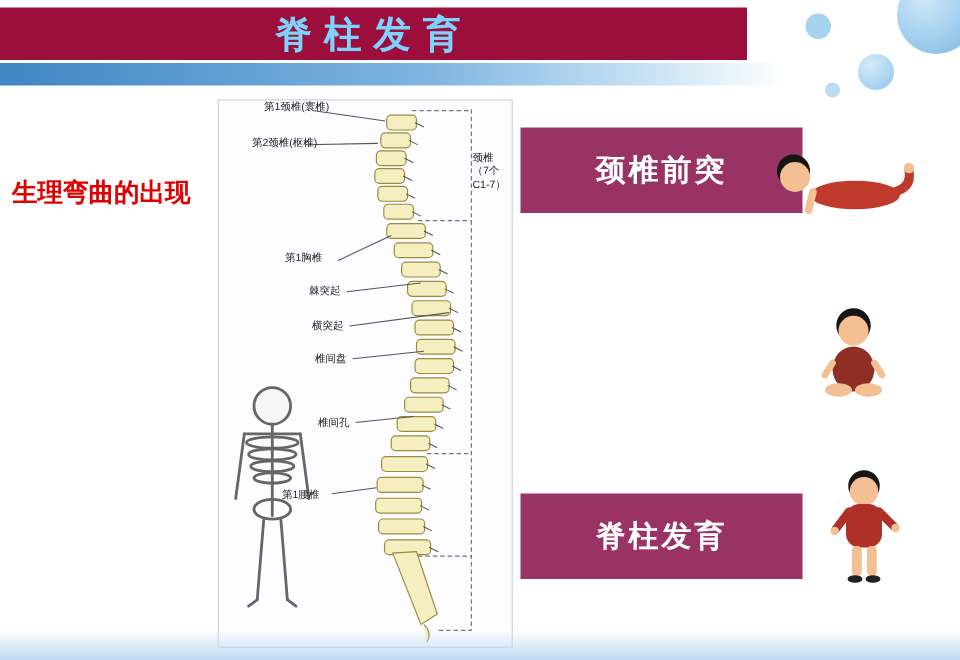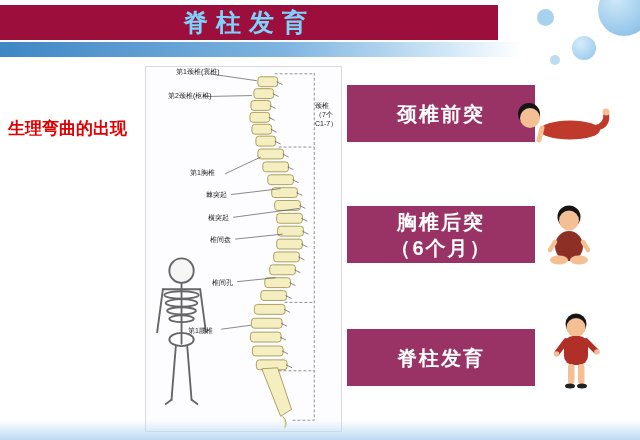--- a/index.html
+++ b/index.html
@@ -180,24 +180,20 @@
     <div class="bracket-label">
       <span>颈椎</span>
       <span>（7个</span>
       <span>C1-7）</span>
     </div>
   </div>
 
   <div class="stage-box" id="stage-0">
     <span>颈椎前突</span>
   </div>
-  <div class="stage-box" id="stage-1">
-    <span>胸椎后突</span>
-    <span>（6个月）</span>
-  </div>
   <div class="stage-box" id="stage-2">
     <span>脊柱发育</span>
   </div>
 
   <div class="baby" id="baby-0">
     <svg viewBox="0 0 112 50" width="112" height="50">
       <circle cx="17" cy="20" r="11" fill="#151515"></circle>
       <circle cx="18" cy="24" r="10" fill="#f3bf93"></circle>
       <ellipse cx="58" cy="36" rx="30" ry="9.5" fill="#bf3a2b"></ellipse>
       <path d="M30,34 l-3,12" stroke="#f3bf93" stroke-width="5" stroke-linecap="round" fill="none"></path>

